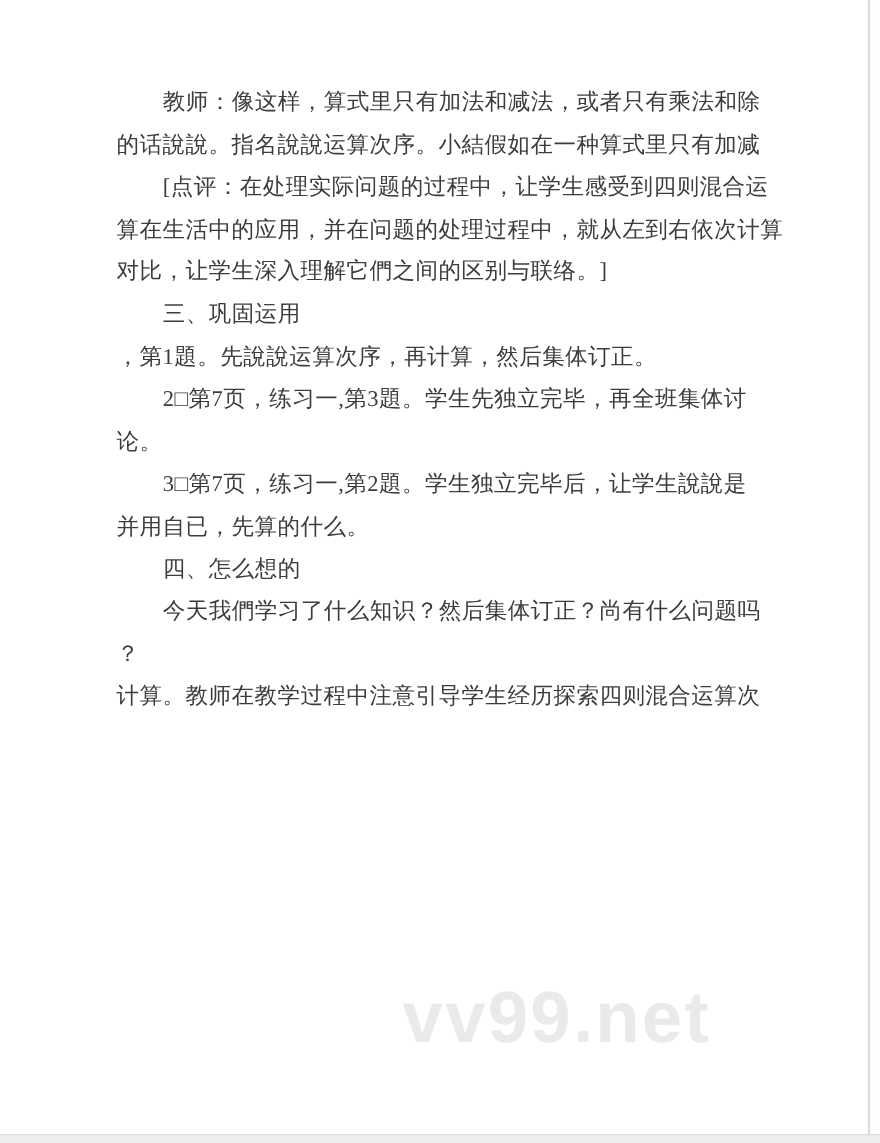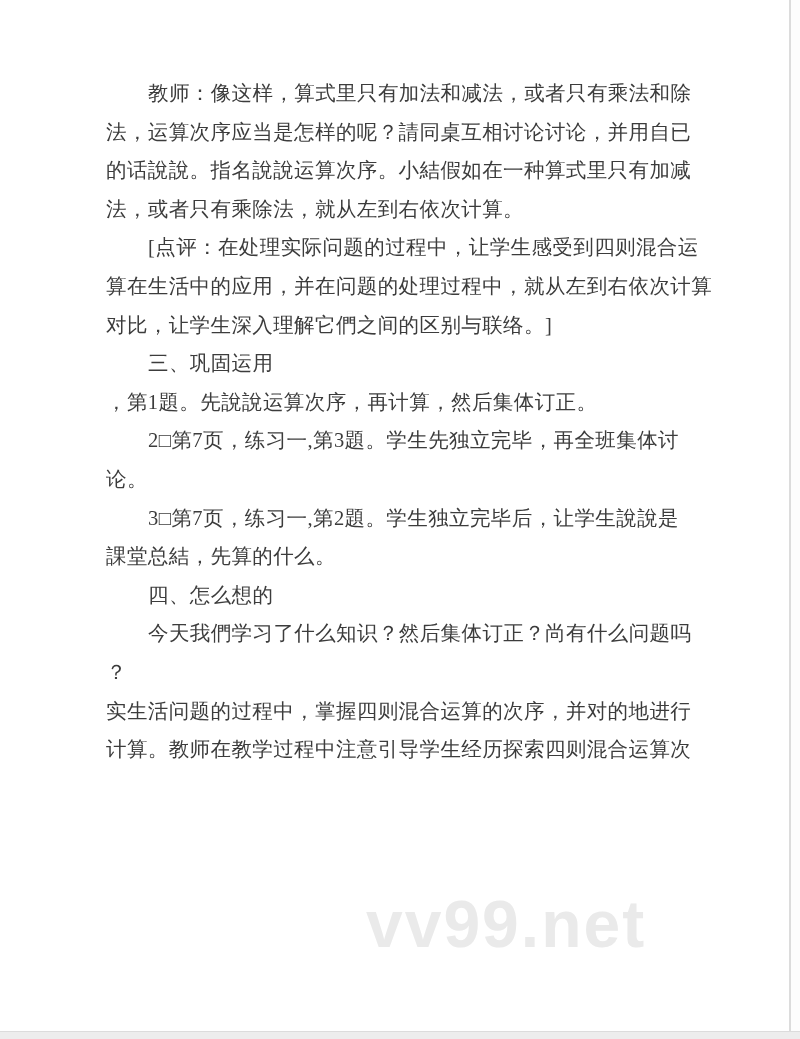--- a/index.html
+++ b/index.html
@@ -78,35 +78,32 @@
     box-sizing: border-box;
   }
 </style>
 </head>
 <body style="--text-color: #3c3c3c; --watermark-color: #eaeaea; --page-bg: #ffffff; --gutter-bg: #ededed; --border-color: #dcdcdc;">
 
 <div class="page">
   <div class="watermark">vv99.net</div>
   <div class="text-block" id="text-block">
       <div class="line indent">教师：像这样，算式里只有加法和减法，或者只有乘法和除</div>
-      <div class="line">法，运算次序应当是怎样的呢？請同桌互相讨论讨论，并用自已</div>
       <div class="line">的话說說。指名說說运算次序。小結假如在一种算式里只有加减</div>
-      <div class="line">法，或者只有乘除法，就从左到右依次计算。</div>
       <div class="line indent">[点评：在处理实际问题的过程中，让学生感受到四则混合运</div>
       <div class="line">算在生活中的应用，并在问题的处理过程中，就从左到右依次计算</div>
       <div class="line">对比，让学生深入理解它們之间的区别与联络。]</div>
       <div class="line indent">三、巩固运用</div>
       <div class="line">，第1題。先說說运算次序，再计算，然后集体订正。</div>
       <div class="line indent">2□第7页，练习一,第3題。学生先独立完毕，再全班集体讨</div>
       <div class="line">论。</div>
       <div class="line indent">3□第7页，练习一,第2題。学生独立完毕后，让学生說說是</div>
-      <div class="line">課堂总結，先算的什么。</div>
+      <div class="line">并用自已，先算的什么。</div>
       <div class="line indent">四、怎么想的</div>
       <div class="line indent">今天我們学习了什么知识？然后集体订正？尚有什么问题吗</div>
       <div class="line">？</div>
-      <div class="line">实生活问题的过程中，掌握四则混合运算的次序，并对的地进行</div>
       <div class="line">计算。教师在教学过程中注意引导学生经历探索四则混合运算次</div>
     </div>
 </div>
 
 <div class="right-border"></div>
 <div class="right-gutter"></div>
 <div class="bottom-band"></div>
 
 </body></html>

